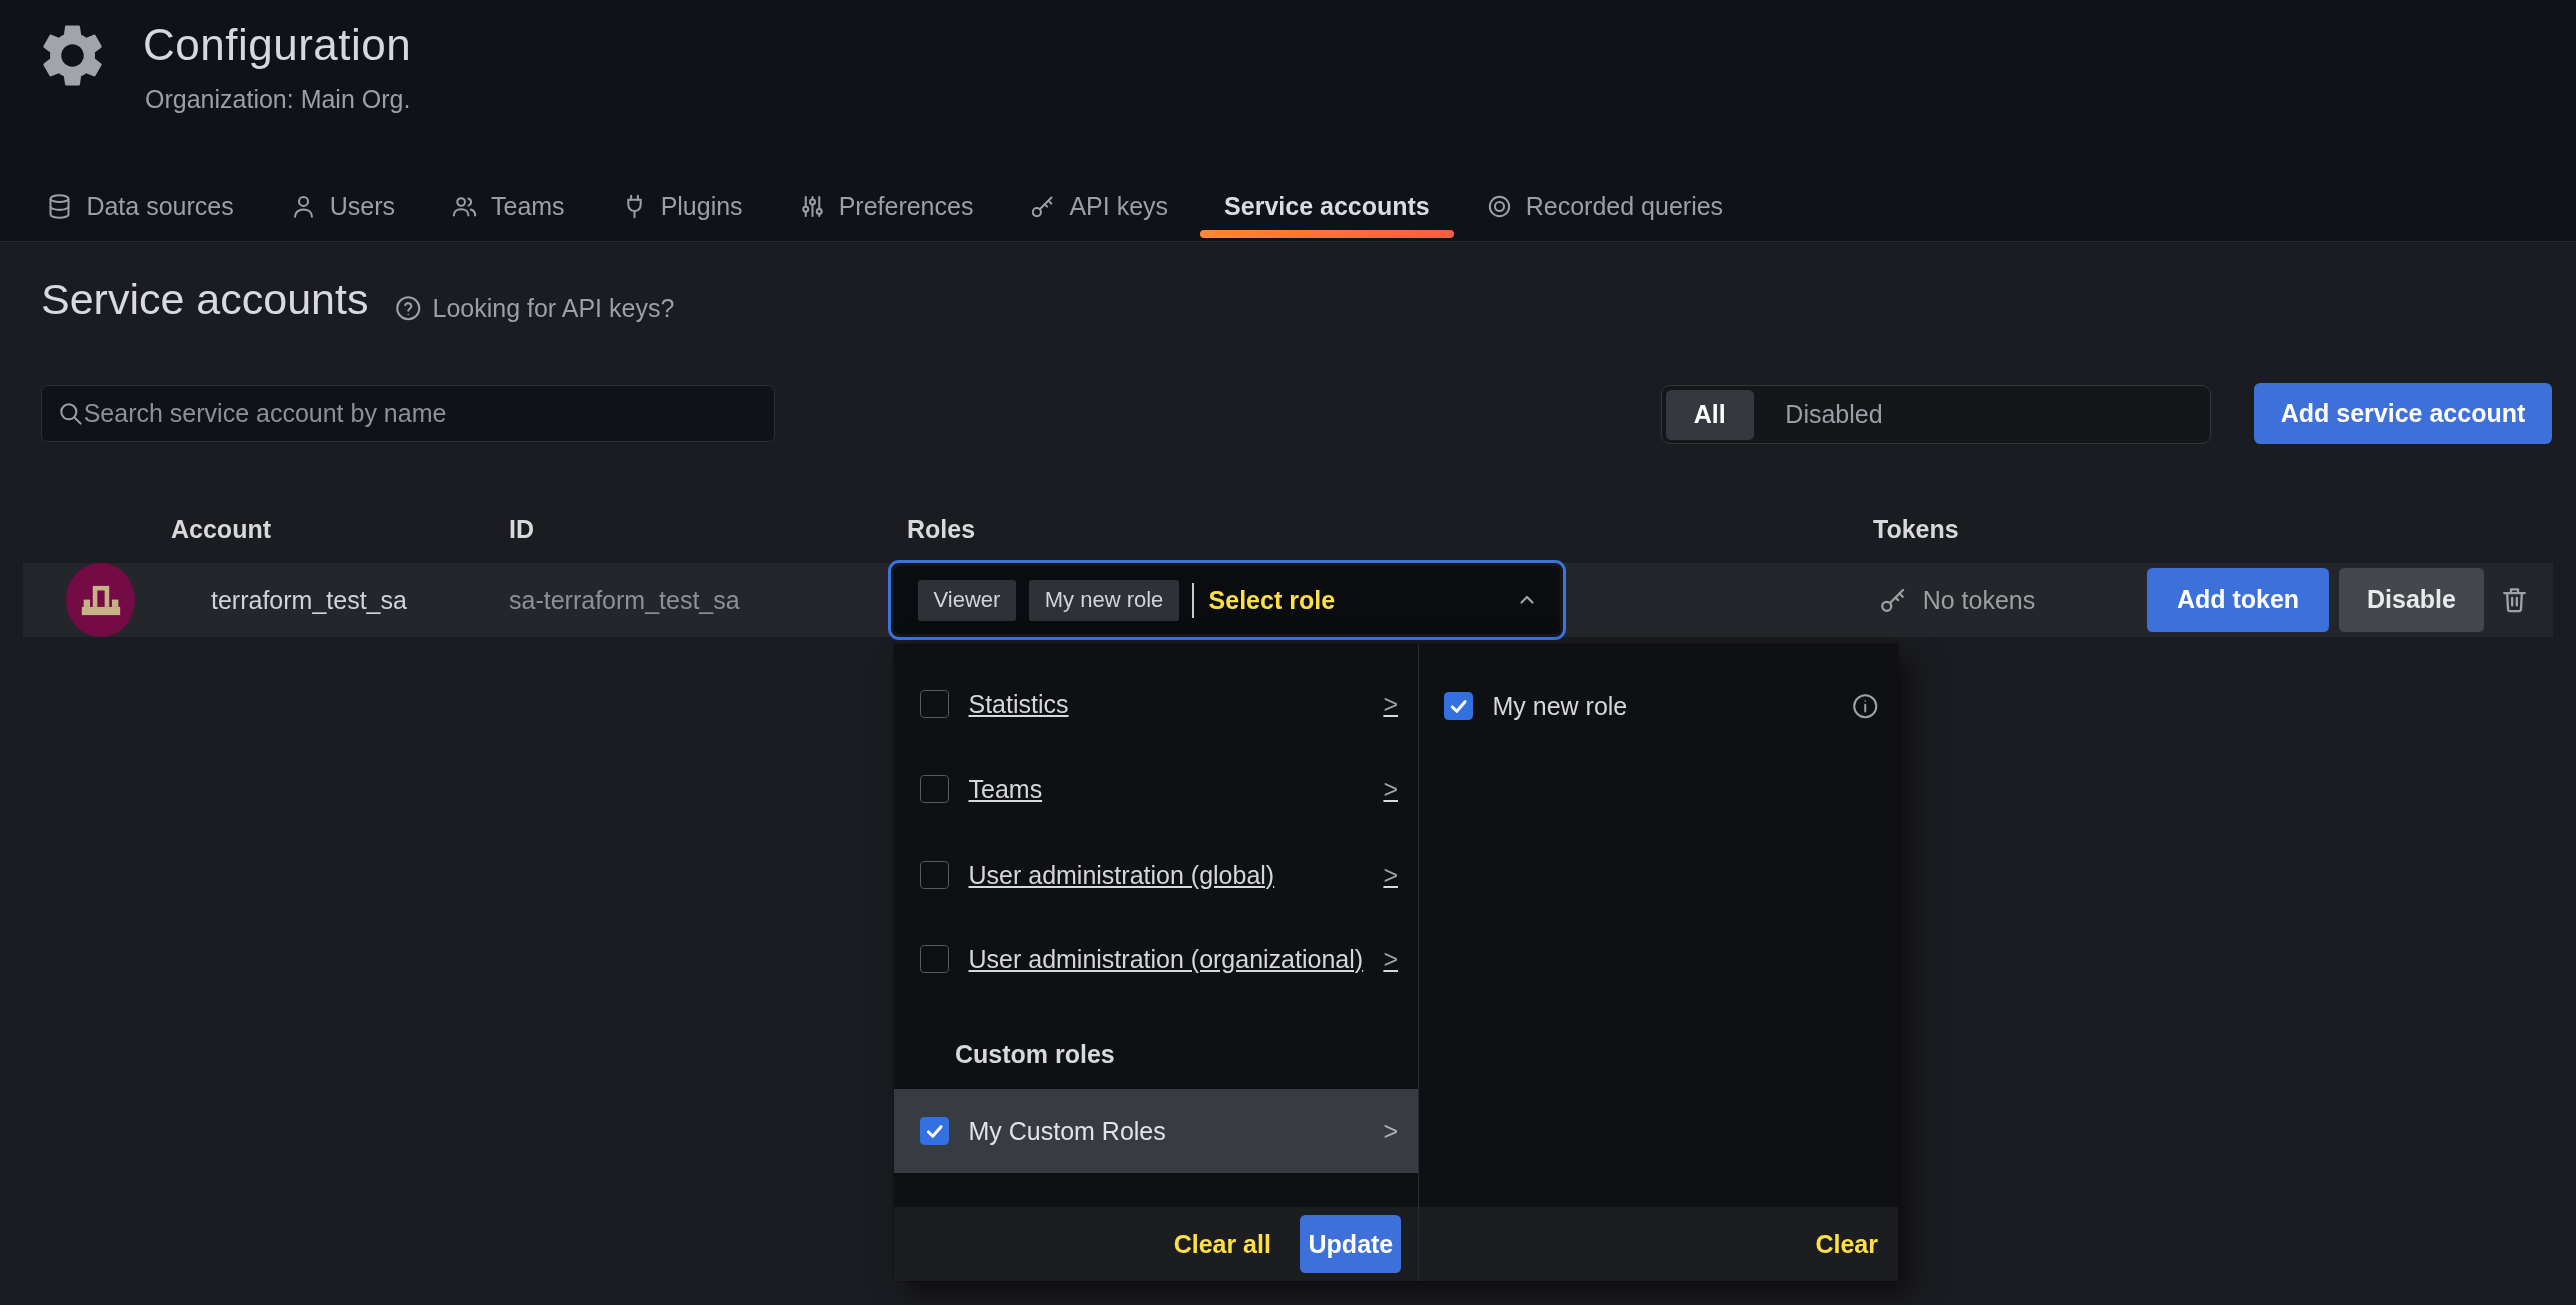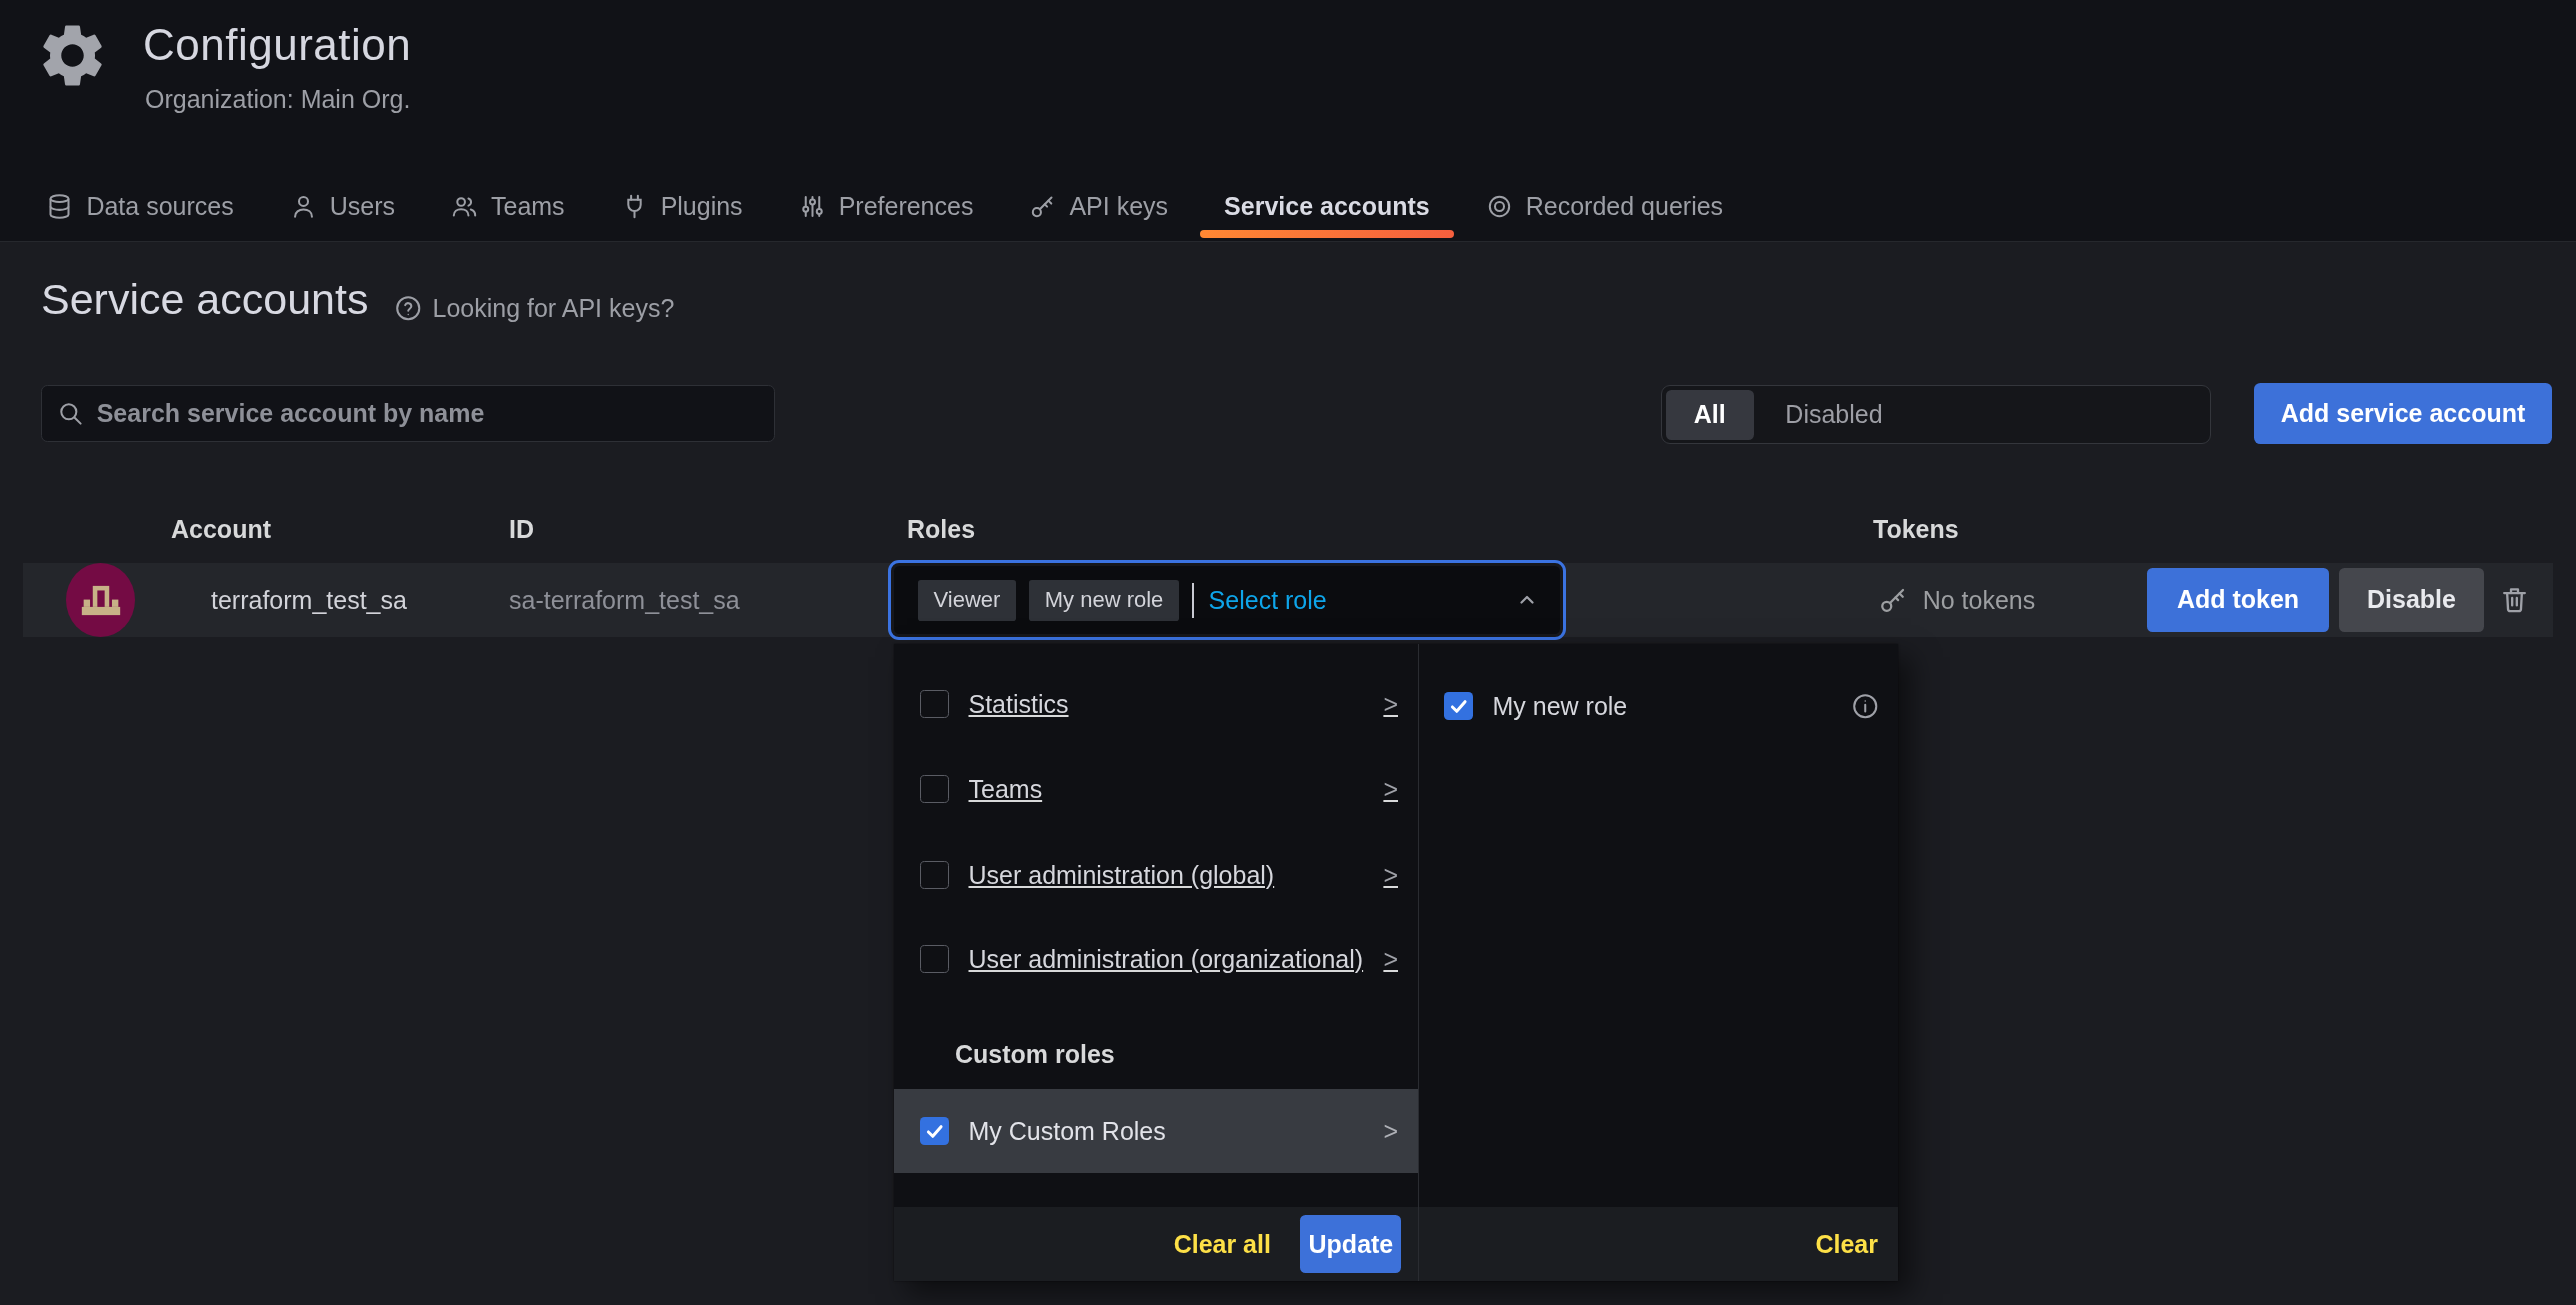--- a/index.html
+++ b/index.html
@@ -22,21 +22,21 @@
 
   
   .content { position:absolute; left:0; top:242px; right:0; bottom:0; background:#1b1c21; }
 
   .h1 { position:absolute; left:41px; top:33px; font-size:43px; font-weight:500; color:#d8d9e2; }
   .help { position:absolute; left:394px; top:52px; display:flex; align-items:center; gap:10px; color:#9d9fa6; font-size:25px; }
   .help svg { width:28.5px; height:28.5px; }
 
   .search { position:absolute; left:41px; top:143px; width:734px; height:57px; background:#111217; border:0.9px solid #2e3036; border-radius:6.4px; display:flex; align-items:center; padding:0 14.7px; }
   .search svg { width:27px; height:27px; color:#9d9fa6; flex:0 0 auto; }
-  .search input { flex:1; margin-left:13px; background:transparent; border:0; outline:none; color:#ec4899; font-size:25px; font-family:inherit;font-weight:bold; }
+  .search input { flex:1; background:transparent; border:0; outline:none; color:#ec4899; font-size:25px; font-family:inherit; }
   .search input::placeholder { color:#8e9098; opacity:1; }
 
   .segmented { position:absolute; left:1661px; top:143px; width:550px; height:59px; background:#15161a; border:0.9px solid #34363c; border-radius:9px; display:flex; align-items:center; }
   .seg { padding:0 28px; height:100%; display:flex; align-items:center; font-size:25px; color:#9d9ea5; cursor:pointer; white-space:nowrap; }
   .seg.selected { background:#36383f; color:#ffffff; font-weight:700; border-radius:5.5px; margin:0 3.7px; height:50px; padding:0 28px; }
 
   .btn { display:flex; align-items:center; justify-content:center; border-radius:6.4px; cursor:pointer; font-family:inherit; border:0; }
   .btn.primary { background:#3D71D9; color:#fff; font-weight:700; }
   .add-sa { position:absolute; left:2254px; top:141px; width:298px; height:61px; font-size:25px; }
 
@@ -46,21 +46,21 @@
   .row { position:absolute; left:23px; right:23px; top:321px; height:74px; background:#24262b; }
   .avatar { position:absolute; left:43px; top:0; width:69px; height:74px; border-radius:50%; background:#740B44; display:flex; align-items:center; justify-content:center; }
   .avatar svg { width:42px; height:33px; }
   .cell-name { position:absolute; left:148px; top:0; height:74px; display:flex; align-items:center; font-size:25px; color:#d2d3d9;margin-left:40px; }
   .cell-id { position:absolute; left:486px; top:0; height:74px; display:flex; align-items:center; font-size:25px; color:#8e9098; }
 
   .picker { position:absolute; left:865px; top:-2.8px; width:678px; height:80px; border:3.7px solid #3B73E1; border-radius:11px; background:#16171b; }
   .picker-inner { position:absolute; left:2.8px; right:2.8px; top:2.8px; bottom:2.8px; background:#0b0c0f; border-radius:5.5px; display:flex; align-items:center; padding-left:24px; gap:13px; }
   .chip { background:#2e3137; border-radius:2.8px; height:41px; display:flex; align-items:center; padding:0 15.7px; font-size:22px; color:#d3d4da; cursor:pointer; white-space:nowrap; }
   .caret { width:1.8px; height:35px; background:#c9cad2; }
-  .select-ph { font-size:25px; color:#0ea5e9; margin-left:1.8px; }
+  .select-ph { font-size:25px; color:#fde047; margin-left:1.8px;font-weight:bold; }
   .picker .chev { position:absolute; right:24px; top:50%; transform:translateY(-50%); width:24px; height:24px; color:#9fa1a8; }
 
   .tok { position:absolute; left:1855px; top:0; height:74px; display:flex; align-items:center; gap:14.7px; color:#9d9fa2; font-size:25px; }
   .tok svg { width:30px; height:30px; }
   .add-token { position:absolute; left:2124px; top:4.6px; width:182px; height:64px; font-size:25px; border-radius:5.5px; }
   .disable-btn { position:absolute; left:2316px; top:4.6px; width:145px; height:64px; font-size:25px; border-radius:5.5px; background:#45474D; color:#e9eaee; font-weight:700; }
   .trash { position:absolute; left:2476px; top:21px; width:31px; height:31px; color:#9fa1a8; cursor:pointer; }
 
   
   .dropdown { position:absolute; left:894px; top:402px; width:1004px; height:637px; background:#0f1014; display:flex;

